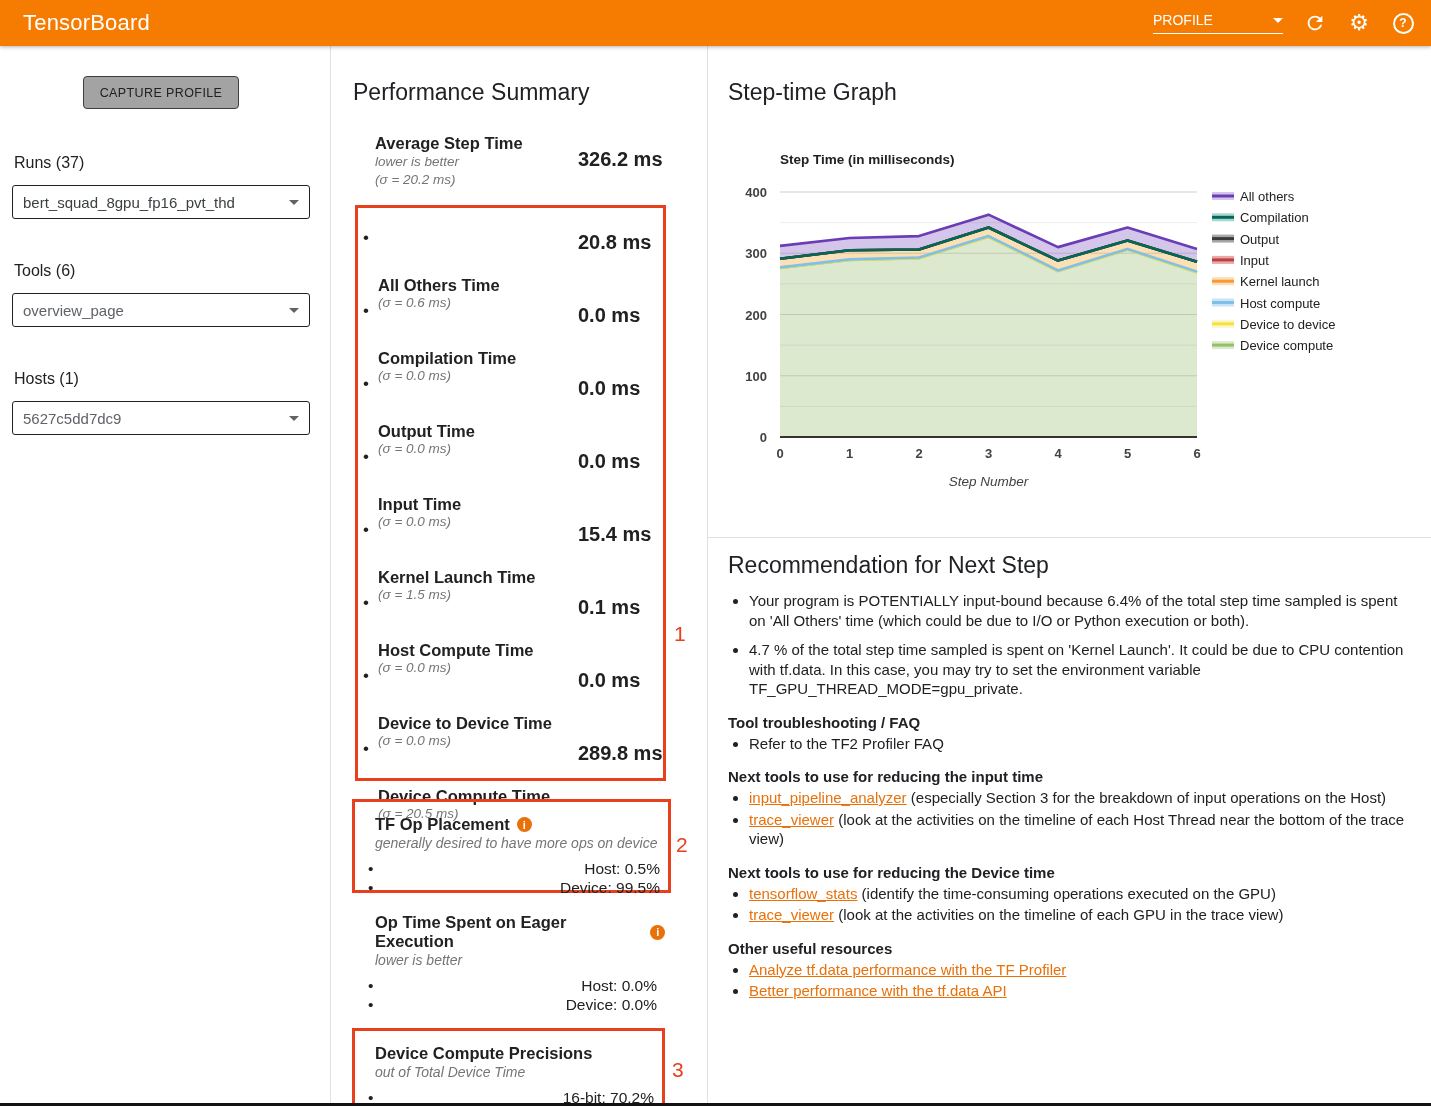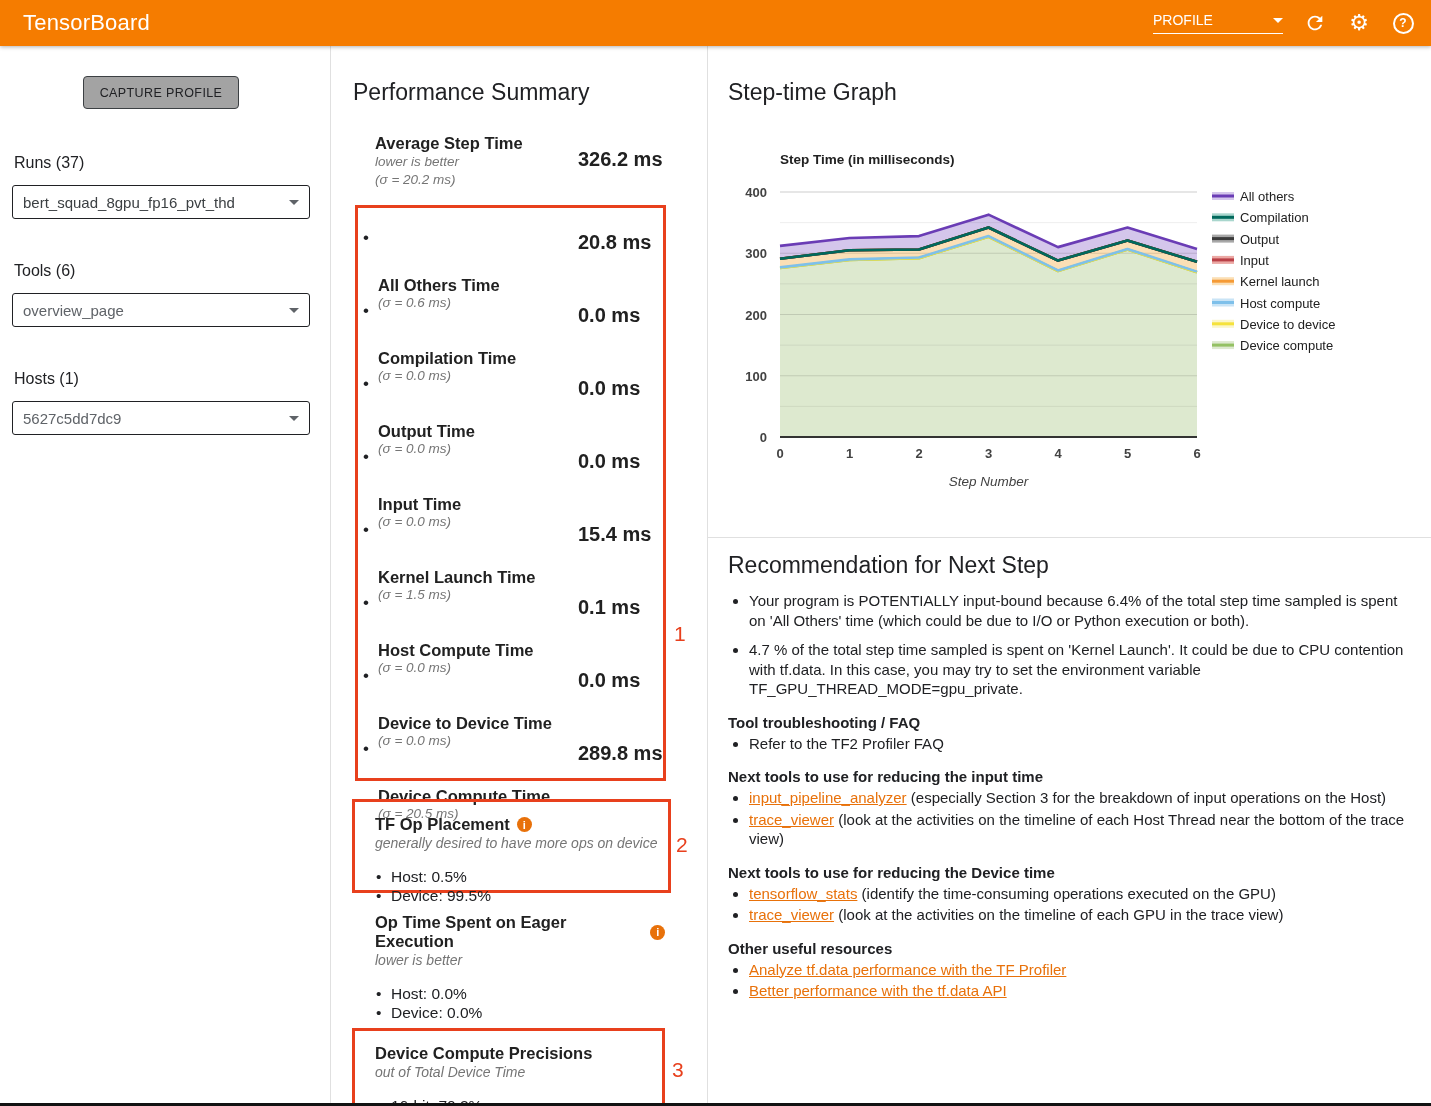--- a/index.html
+++ b/index.html
@@ -51,21 +51,21 @@
   .mval{position:absolute;left:220px;top:2px;font-size:20px;font-weight:700;}
   .annot{position:absolute;color:var(--annotation);font-size:21px;font-weight:500;}
   #box2{left:352px;top:799px;width:313px;height:88px;}
   #box3{left:352px;top:1028px;width:307px;height:84px;}
   .sec{padding:13px 0 0 0;}
   .sec-title{font-size:16.5px;font-weight:700;display:flex;align-items:center;gap:7px;padding-left:20px;}
   .info-i{width:15px;height:15px;border-radius:50%;background:var(--accent);color:#fff;
           font-size:11px;font-weight:700;font-style:normal;display:inline-flex;
           align-items:center;justify-content:center;}
   .sec-note{font-size:14px;font-style:italic;color:#757575;padding-left:20px;margin:1px 0 1px;}
-  .sec-list{list-style:none;margin:16px;padding:0;font-size:15.5px;color:#202124;}
+  .sec-list{list-style:none;margin:8px;padding:0;font-size:15.5px;color:#202124;text-align:right;}
   .sec-list li{position:relative;padding-left:20px;line-height:19px;}
   .sec-list li::before{content:"•";position:absolute;left:5px;}
   #eager{position:absolute;left:355px;top:913px;width:310px;}
   
   #chart-svg{position:absolute;left:707px;top:148px;}
   
   #rec{position:absolute;left:728px;top:552px;width:688px;}
   #rec h2{font-size:23px;font-weight:400;margin:0 0 12px;color:#202124;}
   .rec-h{font-size:15px;font-weight:700;margin:15px 0 3px;color:#202124;}
   #rec ul{margin:0;padding-left:21px;}

